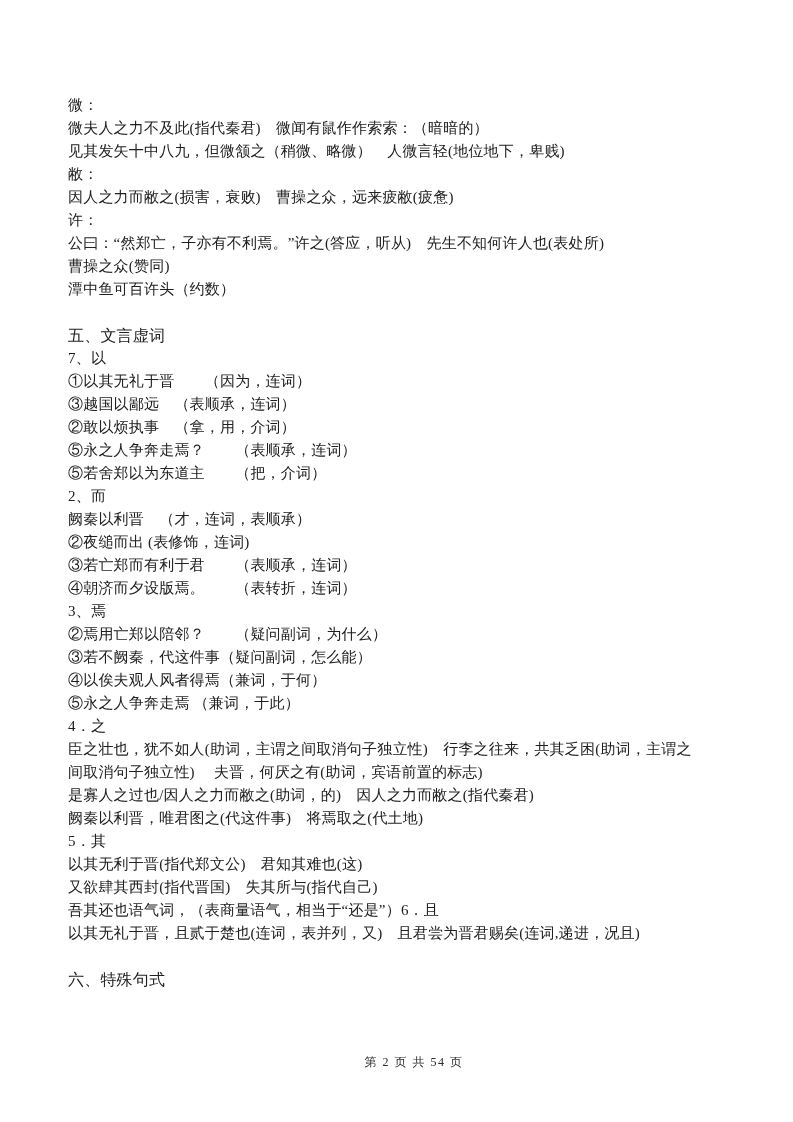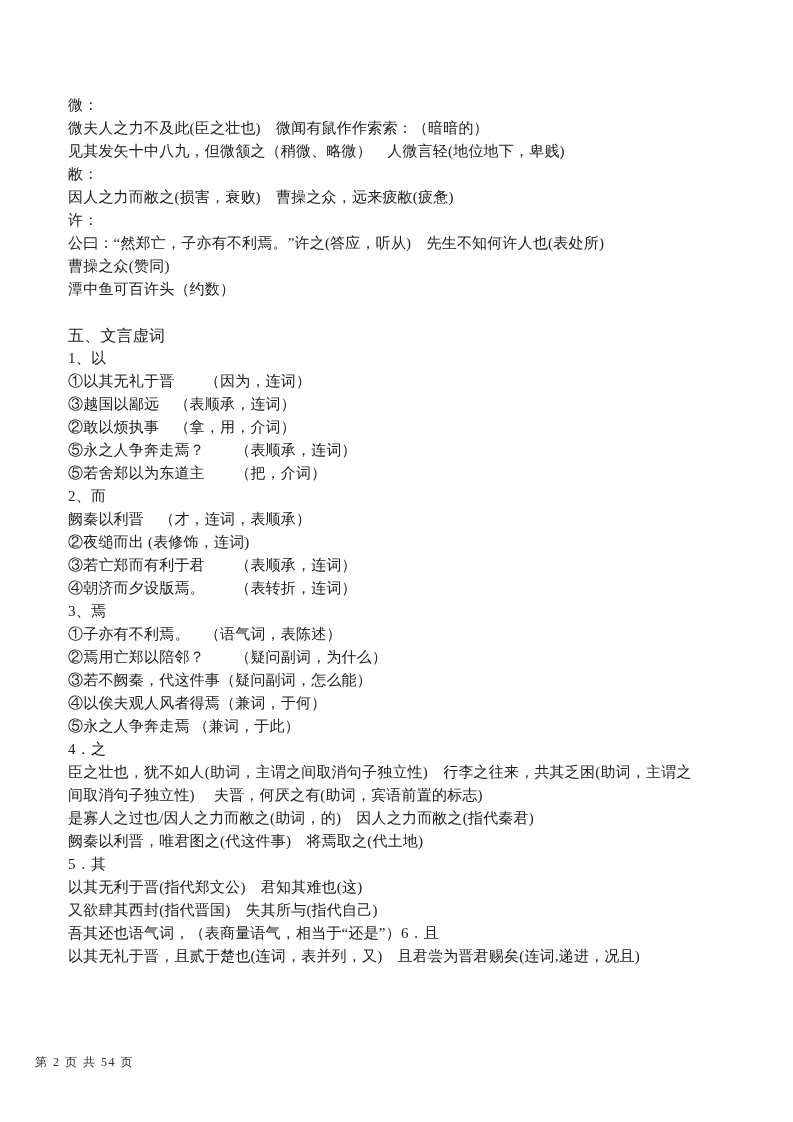--- a/index.html
+++ b/index.html
@@ -38,68 +38,69 @@
     line-height: 23px;
   }
   .doc p.blank {
     min-height: 23px;
   }
   .footer {
     position: absolute;
     top: 1053px;
     left: 0;
     right: 0;
+    text-align: center;
     font-size: 12px;
     line-height: 18px;
     color: #2b2b2b;
     letter-spacing: 1.5px;
     padding-left: 35px;
   }
 </style>
 </head>
 <body>
 
 <div class="page">
   <div class="doc">
       <p class="line body">微：</p>
-      <p class="line body">微夫人之力不及此(臣之壮也)　微闻有鼠作作索索：（暗暗的）</p>
+      <p class="line body">微夫人之力不及此(指代秦君)　微闻有鼠作作索索：（暗暗的）</p>
       <p class="line body">见其发矢十中八九，但微颔之（稍微、略微）　人微言轻(地位地下，卑贱)</p>
       <p class="line body">敝：</p>
       <p class="line body">因人之力而敝之(损害，衰败)　曹操之众，远来疲敝(疲惫)</p>
       <p class="line body">许：</p>
       <p class="line body">公曰：“然郑亡，子亦有不利焉。”许之(答应，听从)　先生不知何许人也(表处所)</p>
       <p class="line body">曹操之众(赞同)</p>
       <p class="line body">潭中鱼可百许头（约数）</p>
       <p class="line blank"></p>
       <p class="line heading">五、文言虚词</p>
-      <p class="line body">1、以</p>
+      <p class="line body">7、以</p>
       <p class="line body">①以其无礼于晋　　（因为，连词）</p>
       <p class="line body">③越国以鄙远　（表顺承，连词）</p>
       <p class="line body">②敢以烦执事　（拿，用，介词）</p>
       <p class="line body">⑤永之人争奔走焉？　　（表顺承，连词）</p>
       <p class="line body">⑤若舍郑以为东道主　　（把，介词）</p>
       <p class="line body">2、而</p>
       <p class="line body">阙秦以利晋　（才，连词，表顺承）</p>
       <p class="line body">②夜缒而出 (表修饰，连词)</p>
       <p class="line body">③若亡郑而有利于君　　（表顺承，连词）</p>
       <p class="line body">④朝济而夕设版焉。　　（表转折，连词）</p>
       <p class="line body">3、焉</p>
-      <p class="line body">①子亦有不利焉。　（语气词，表陈述）</p>
       <p class="line body">②焉用亡郑以陪邻？　　（疑问副词，为什么）</p>
       <p class="line body">③若不阙秦，代这件事（疑问副词，怎么能）</p>
       <p class="line body">④以俟夫观人风者得焉（兼词，于何）</p>
       <p class="line body">⑤永之人争奔走焉 （兼词，于此）</p>
       <p class="line body">4．之</p>
       <p class="line body">臣之壮也，犹不如人(助词，主谓之间取消句子独立性)　行李之往来，共其乏困(助词，主谓之</p>
       <p class="line body">间取消句子独立性)　 夫晋，何厌之有(助词，宾语前置的标志)</p>
       <p class="line body">是寡人之过也/因人之力而敝之(助词，的)　因人之力而敝之(指代秦君)</p>
       <p class="line body">阙秦以利晋，唯君图之(代这件事)　将焉取之(代土地)</p>
       <p class="line body">5．其</p>
       <p class="line body">以其无利于晋(指代郑文公)　君知其难也(这)</p>
       <p class="line body">又欲肆其西封(指代晋国)　失其所与(指代自己)</p>
       <p class="line body">吾其还也语气词，（表商量语气，相当于“还是”）6．且</p>
       <p class="line body">以其无礼于晋，且贰于楚也(连词，表并列，又)　且君尝为晋君赐矣(连词,递进，况且)</p>
       <p class="line blank"></p>
+      <p class="line heading">六、特殊句式</p>
     </div>
   <div class="footer">
     <span>第 2 页 共 54 页</span>
   </div>
 </div>
 
 </body></html>

